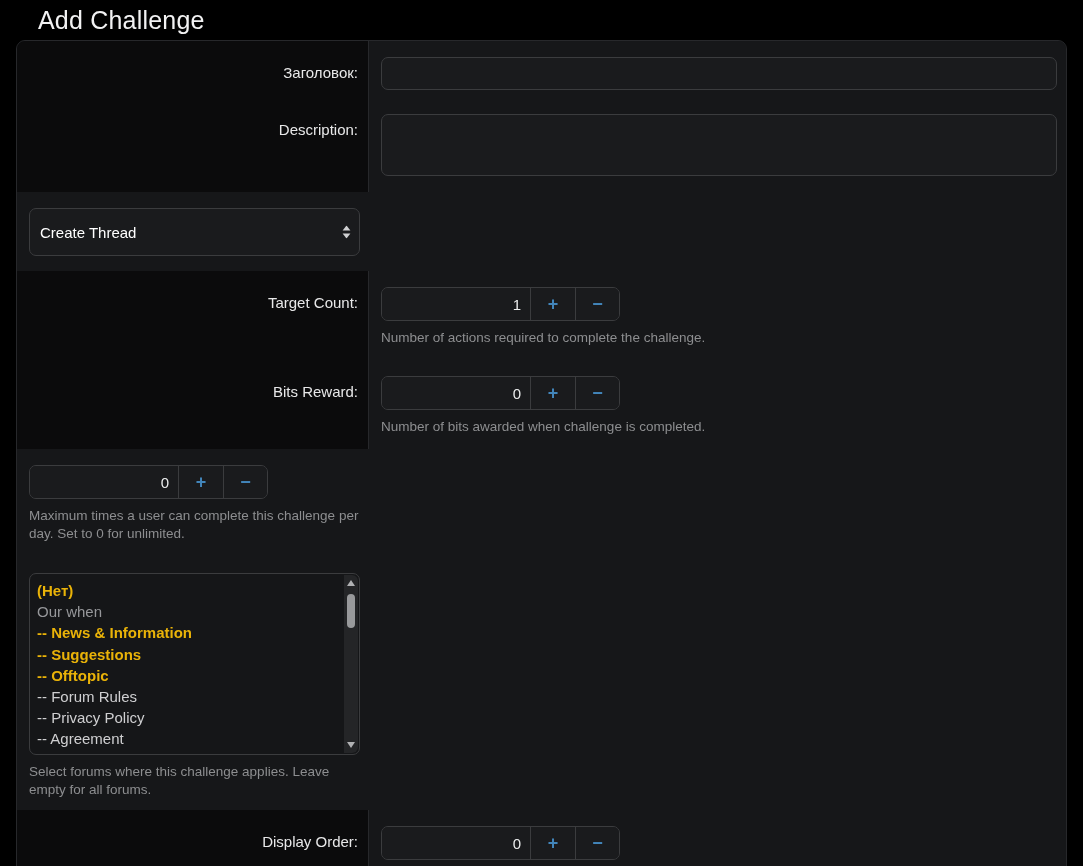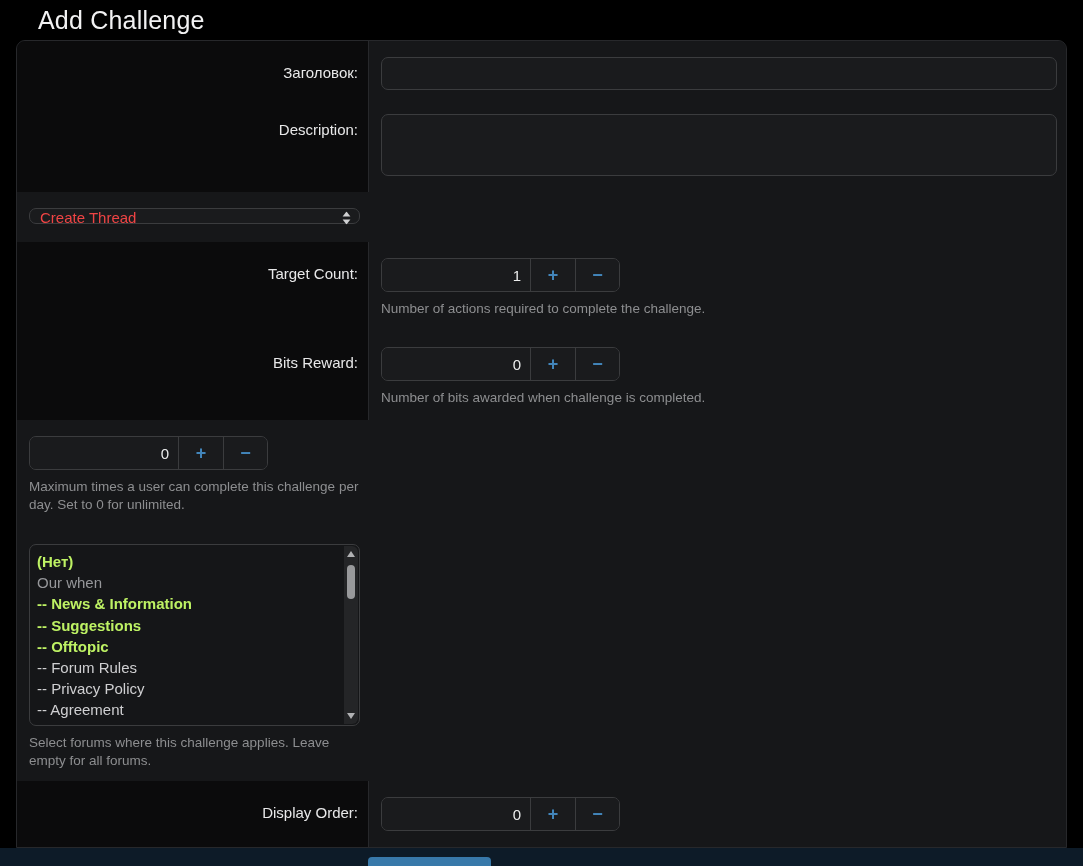--- a/index.html
+++ b/index.html
@@ -50,23 +50,23 @@
     border-radius: 7px;
     color: #e8e8e9;
     font-size: 15px;
     font-family: "Liberation Sans", sans-serif;
     outline: none;
   }
   .text-input { height: 33px; padding: 0 10px; }
   .textarea { height: 62px; padding: 6px 10px; resize: none; display: block; }
   .select-wrap { position: relative; }
   .select {
-    height: 16px; padding: 0 26px 0 10px;
+    height: 48px; padding: 0 26px 0 10px;
     -webkit-appearance: none; appearance: none;
-    color: #ef4444;
+    color: #ffffff;
   }
   .select-arrows {
     position: absolute; right: 9px; top: 50%;
     transform: translateY(-50%);
     pointer-events: none;
   }
 
   .num-group {
     display: flex;
     width: 239px; height: 34px;
@@ -95,21 +95,21 @@
   .listbox {
     position: relative;
     height: 182px;
     background: #151618;
     border: 1px solid #3b3c3e;
     border-radius: 7px;
     overflow: hidden;
   }
   .list-items { padding: 6px 22px 0 7px; overflow: hidden; height: 100%; }
   .opt { font-size: 15px; line-height: 21.2px; white-space: nowrap; }
-  .opt-strong { color: #bef264; font-weight: 700; }
+  .opt-strong { color: #eab308; font-weight: 700; }
   .opt-category { color: #96979a; font-weight: 400; }
   .opt-page { color: #cfcfd1; font-weight: 400; }
   .sb {
     position: absolute; top: 1px; right: 1px; bottom: 1px;
     width: 14px; background: #242527;
     border-radius: 0 6px 6px 0;
   }
   .sb-arrow { position: absolute; left: 3px; width: 0; height: 0; }
   .sb-arrow.up {
     top: 5px;

